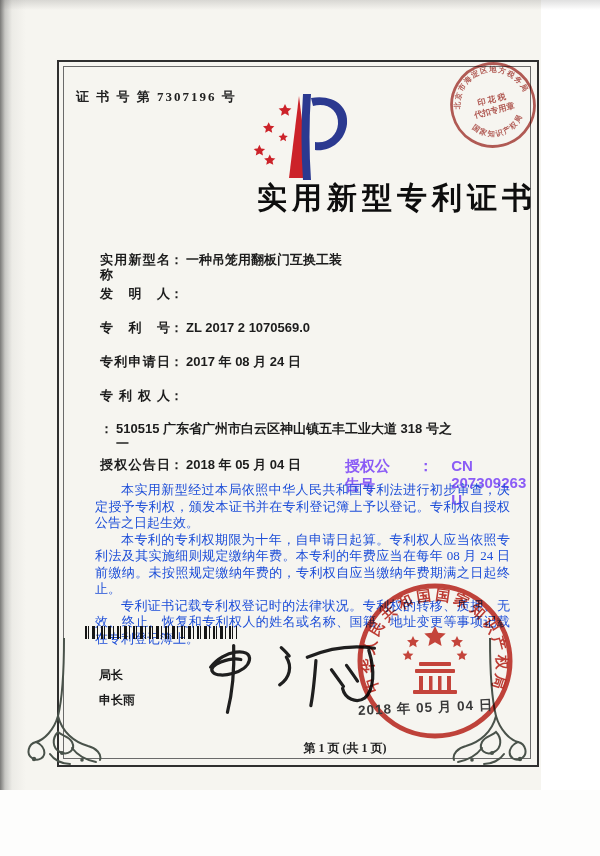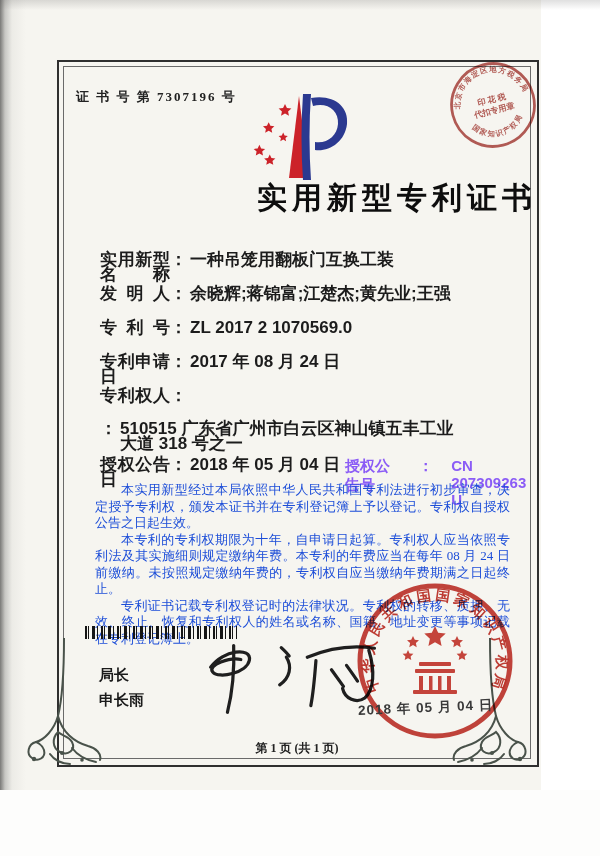--- a/index.html
+++ b/index.html
@@ -9,40 +9,40 @@
   .left-shadow{position:absolute;left:0;top:0;width:26px;height:800px;
     background:linear-gradient(90deg,rgba(20,20,20,.55) 0,rgba(60,60,60,.25) 5px,rgba(120,120,120,.08) 12px,rgba(0,0,0,0) 26px);}
   .top-shadow{position:absolute;left:0;top:0;width:600px;height:10px;
     background:linear-gradient(180deg,rgba(80,80,80,.18),rgba(0,0,0,0));}
   .frame-outer{position:absolute;left:57px;top:60px;width:478px;height:703px;border:2px solid #2f2f2f;}
   .frame-inner{position:absolute;left:63px;top:66px;width:466px;height:691px;border:1px solid #6a6a6a;}
   .cert-number{position:absolute;left:76px;top:88px;font-size:13px;font-weight:bold;color:#222;letter-spacing:2px;}
   .logo{position:absolute;left:237px;top:92px;}
   .title{position:absolute;left:57px;top:178px;width:480px;text-align:right;
     font-size:30px;font-weight:bold;color:#0d0d0d;letter-spacing:5px;}
-  .field-row{position:absolute;left:100px;width:420px;font-size:17px;font-weight:bold;color:#1c1c1c;
+  .field-row{position:absolute;left:100px;width:420px;font-size:13px;font-weight:bold;color:#1c1c1c;
     font-family:"Liberation Sans",sans-serif;line-height:15px;display:flex;}
   .f-label{display:inline-block;width:70px;text-align:justify;text-align-last:justify;flex:none;}
   .f-colon{flex:none;}
   .f-value{margin-left:3px;}
   .addr .f-value{width:348px;}
   .grant-no{position:absolute;left:345px;top:0;display:flex;font-size:15px;font-weight:bold;
     font-family:"Liberation Sans",sans-serif;color:#8b5cf6;gap:15px;}
   .body-text{position:absolute;left:95px;top:482px;width:415px;font-size:13px;line-height:16.5px;
     color:#1d4ed8;text-align:justify;font-weight:500;}
   .body-text p{margin:0;text-indent:2em;}
   .barcode{position:absolute;left:85px;top:626px;width:152px;height:13px;
     background:repeating-linear-gradient(90deg,#151515 0 2px,transparent 2px 3px,#151515 3px 4px,transparent 4px 7px,#151515 7px 10px,transparent 10px 12px,#151515 12px 13px,transparent 13px 16px);}
-  .director{position:absolute;left:99px;top:663px;font-size:15px;color:#1b1b1b;font-weight:bold;line-height:25px;}
+  .director{position:absolute;left:99px;top:663px;font-size:12px;color:#1b1b1b;font-weight:bold;line-height:25px;}
   .signature{position:absolute;left:192px;top:636px;transform:rotate(-2deg);}
   .office-seal{position:absolute;left:353px;top:580px;mix-blend-mode:multiply;}
   .seal-date{position:absolute;left:358px;top:699px;font-size:13.5px;font-weight:bold;color:#3a3a3a;
     letter-spacing:1px;transform:rotate(-2.5deg);font-family:"Liberation Sans",sans-serif;}
   .tax-stamp{position:absolute;left:447px;top:59px;transform:rotate(-14deg);opacity:.85;mix-blend-mode:multiply;}
-  .page-number{position:absolute;left:57px;top:740px;width:480px;text-align:center;font-size:12px;color:#222;font-weight:bold;}
+  .page-number{position:absolute;left:57px;top:740px;width:480px;text-align:center;font-size:12px;color:#222;font-weight:bold;padding-left:48px;}
   .flourish{position:absolute;}
   .fl-left{left:22px;top:638px;}
   .fl-right{left:452px;top:638px;transform:scaleX(-1);}
 </style>
 </head>
 <body>
 
 <div class="paper">
   <div class="frame-outer"></div>
   <div class="frame-inner"></div>
@@ -98,21 +98,20 @@
   <div class="title">实用新型专利证书</div>
 
   <div class="field-row" style="top:252px">
     <span class="f-label">实用新型名称</span>
       <span class="f-colon">：</span>
     <span class="f-value">一种吊笼用翻板门互换工装</span>
   </div>
   <div class="field-row" style="top:286px">
     <span class="f-label">发明人</span>
       <span class="f-colon">：</span>
-    <span class="f-value">余晓辉;蒋锦富;江楚杰;黄先业;王强</span>
   </div>
   <div class="field-row" style="top:320px">
     <span class="f-label">专利号</span>
       <span class="f-colon">：</span>
     <span class="f-value">ZL 2017 2 1070569.0</span>
   </div>
   <div class="field-row" style="top:354px">
     <span class="f-label">专利申请日</span>
       <span class="f-colon">：</span>
     <span class="f-value">2017 年 08 月 24 日</span>

